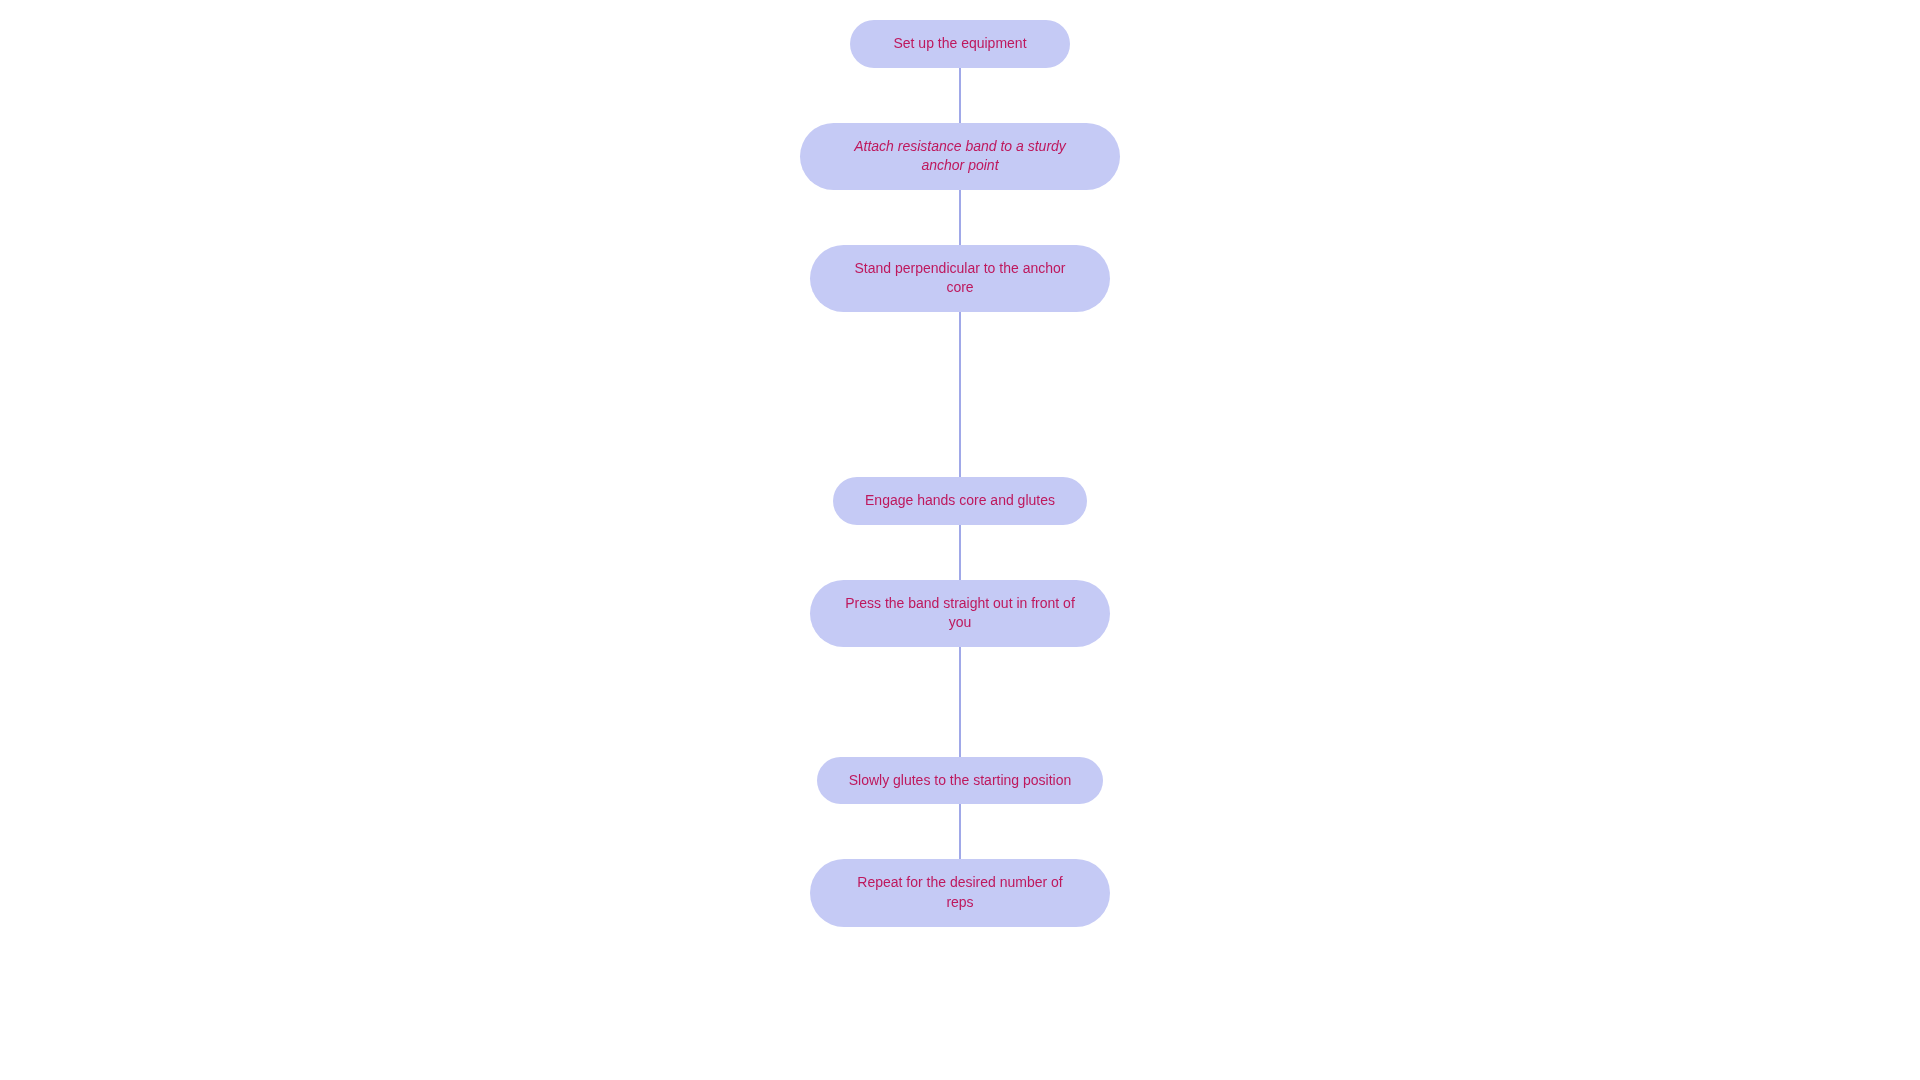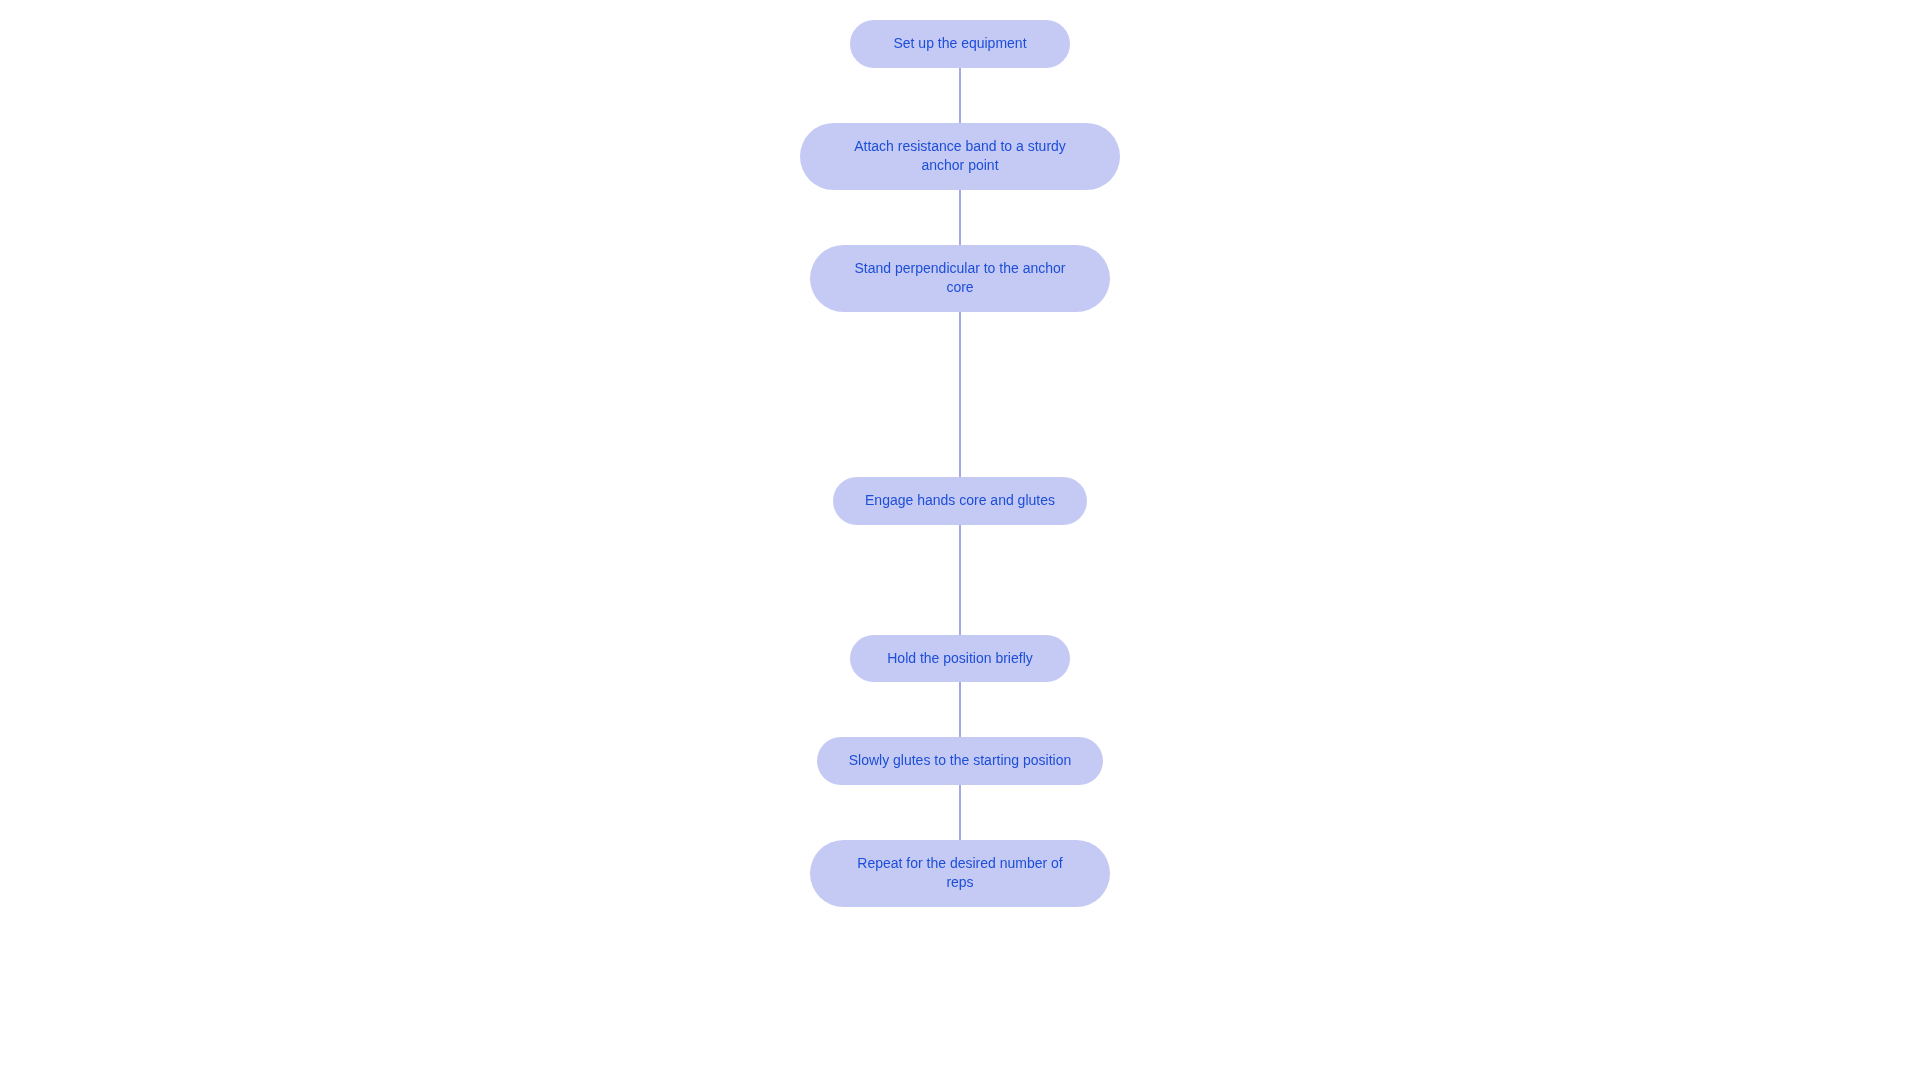--- a/index.html
+++ b/index.html
@@ -24,30 +24,31 @@
       flex-direction: column;
       align-items: center;
       padding: 20px 0 40px 0;
     }
 
     .flow-node {
       background: #c5caf5;
       border-radius: 50px;
       padding: 14px 32px;
       font-size: 14px;
-      color: #1d4ed8;
+      color: #be185d;
       text-align: center;
       min-width: 220px;
       max-width: 300px;
       line-height: 1.4;
       position: relative;
     }
 
     .flow-node.wide {
       max-width: 320px;
+      font-style: italic;
     }
 
     .flow-connector {
       width: 2px;
       height: 55px;
       background: #a0a8e8;
       margin: 0 auto;
     }
   </style>
 </head>
@@ -57,19 +58,19 @@
 <div class="flow-node">Set up the equipment</div>
     <div class="flow-connector"></div>
     <div class="flow-node wide">Attach resistance band to a sturdy anchor point</div>
     <div class="flow-connector"></div>
     <div class="flow-node">Stand perpendicular to the anchor core</div>
     <div class="flow-connector"></div>
     <div class="flow-connector"></div>
     <div class="flow-connector"></div>
     <div class="flow-node">Engage hands core and glutes</div>
     <div class="flow-connector"></div>
+    <div class="flow-node">Press the band straight out in front of you</div>
     <div class="flow-connector"></div>
-    <div class="flow-node">Hold the position briefly</div>
     <div class="flow-connector"></div>
     <div class="flow-node">Slowly glutes to the starting position</div>
     <div class="flow-connector"></div>
     <div class="flow-node">Repeat for the desired number of reps</div>
   </div>
 
 </body></html>

